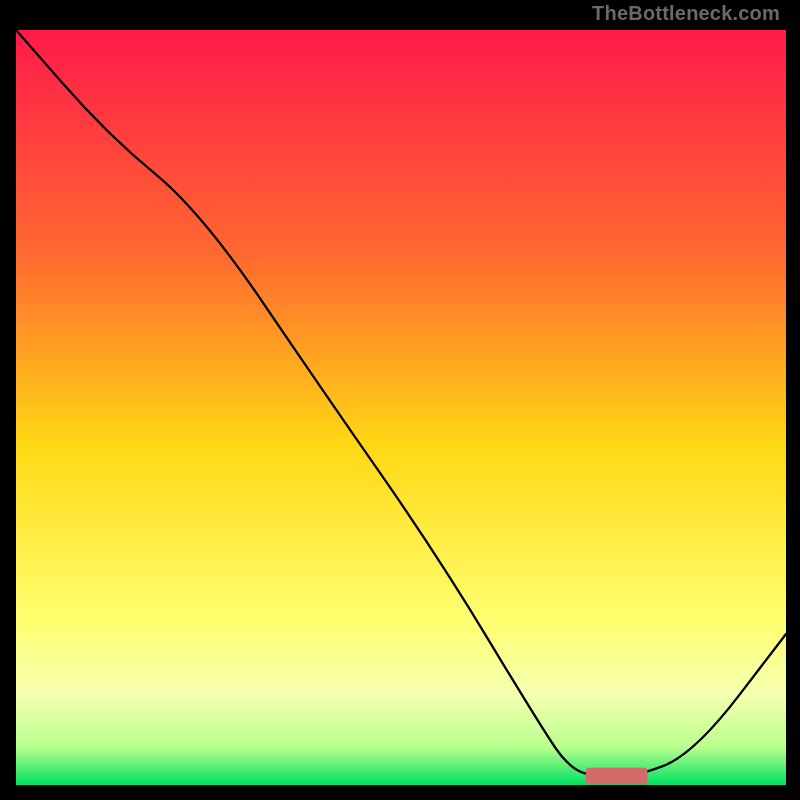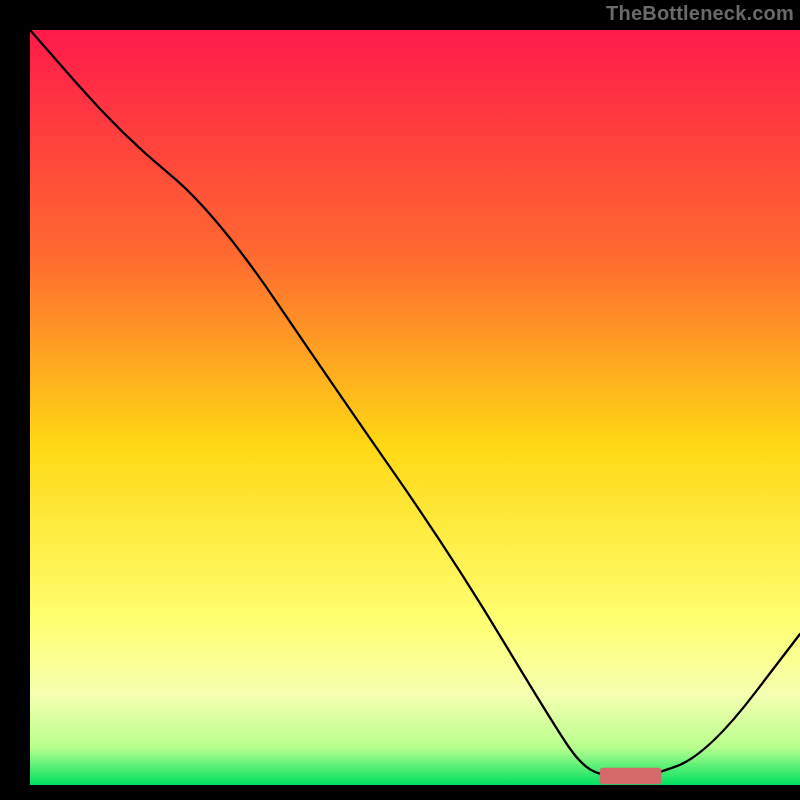--- a/index.html
+++ b/index.html
@@ -6,21 +6,21 @@
     margin: 0;
     padding: 0;
     width: 800px;
     height: 800px;
     background: #000;
     font-family: Arial, Helvetica, sans-serif;
     overflow: hidden;
   }
   .frame {
     position: absolute;
-    left: 15px;
+    left: 1px;
     top: 0;
     width: 785px;
     height: 800px;
   }
   .watermark {
     position: absolute;
     top: 2px;
     right: 6px;
     color: #6a6a6a;
     font-size: 20px;

